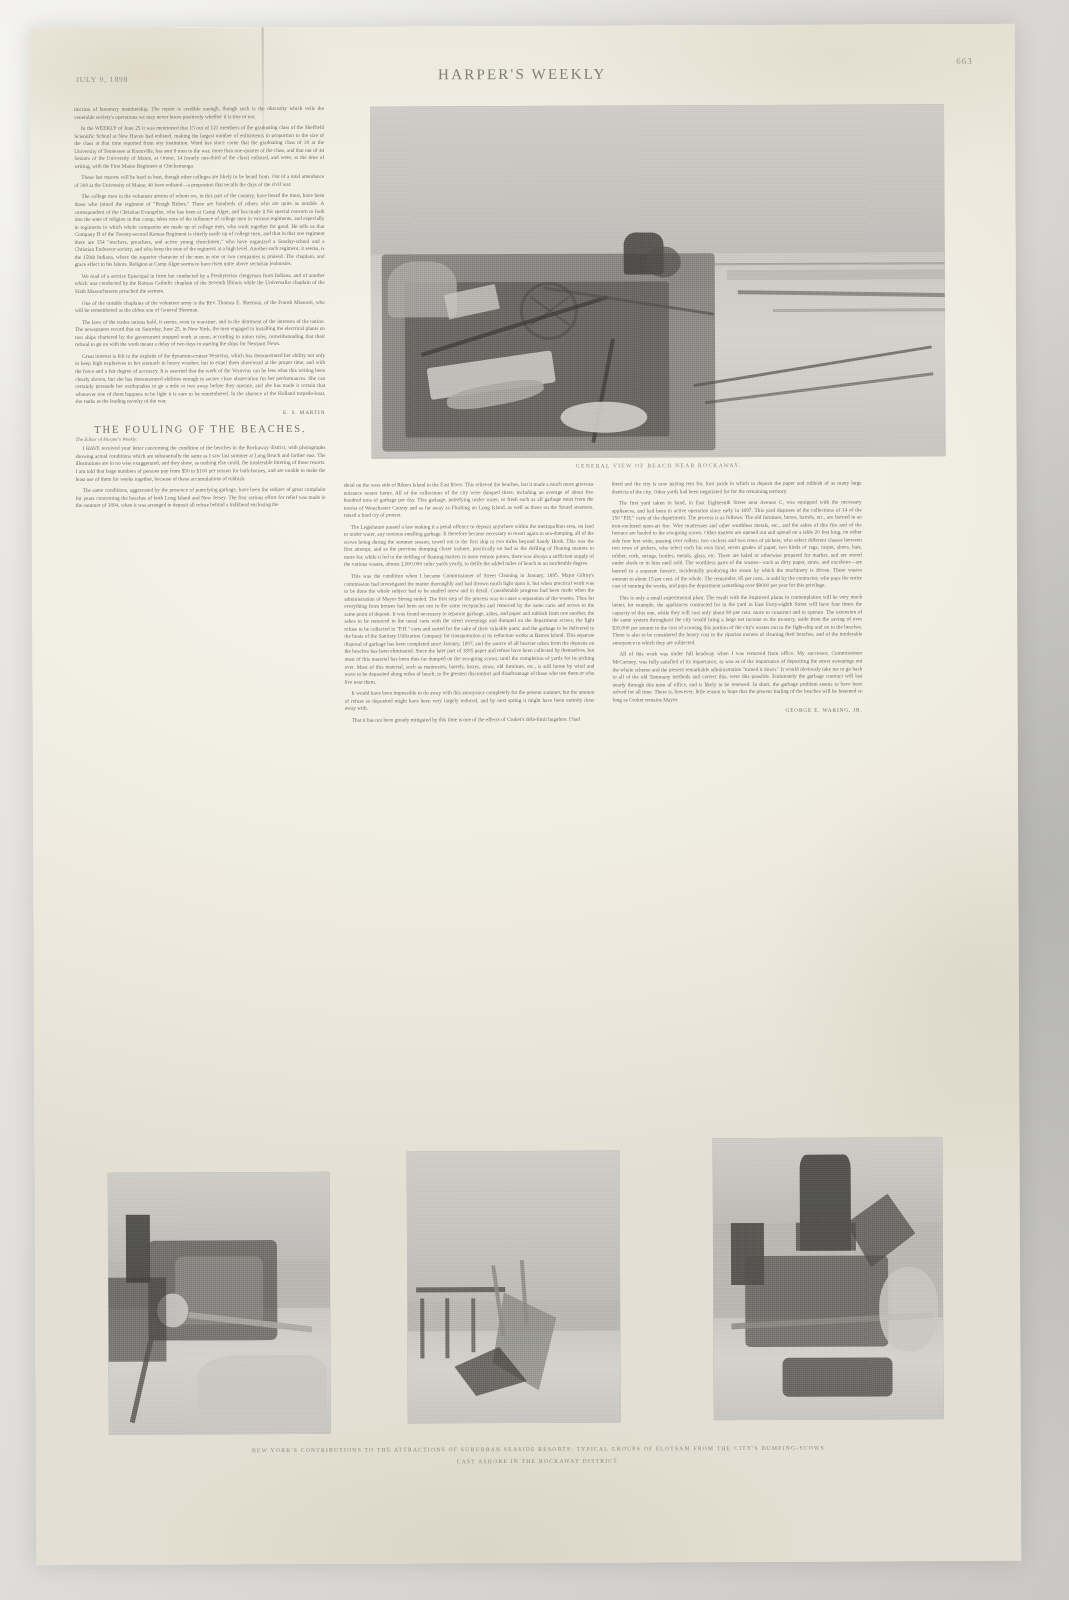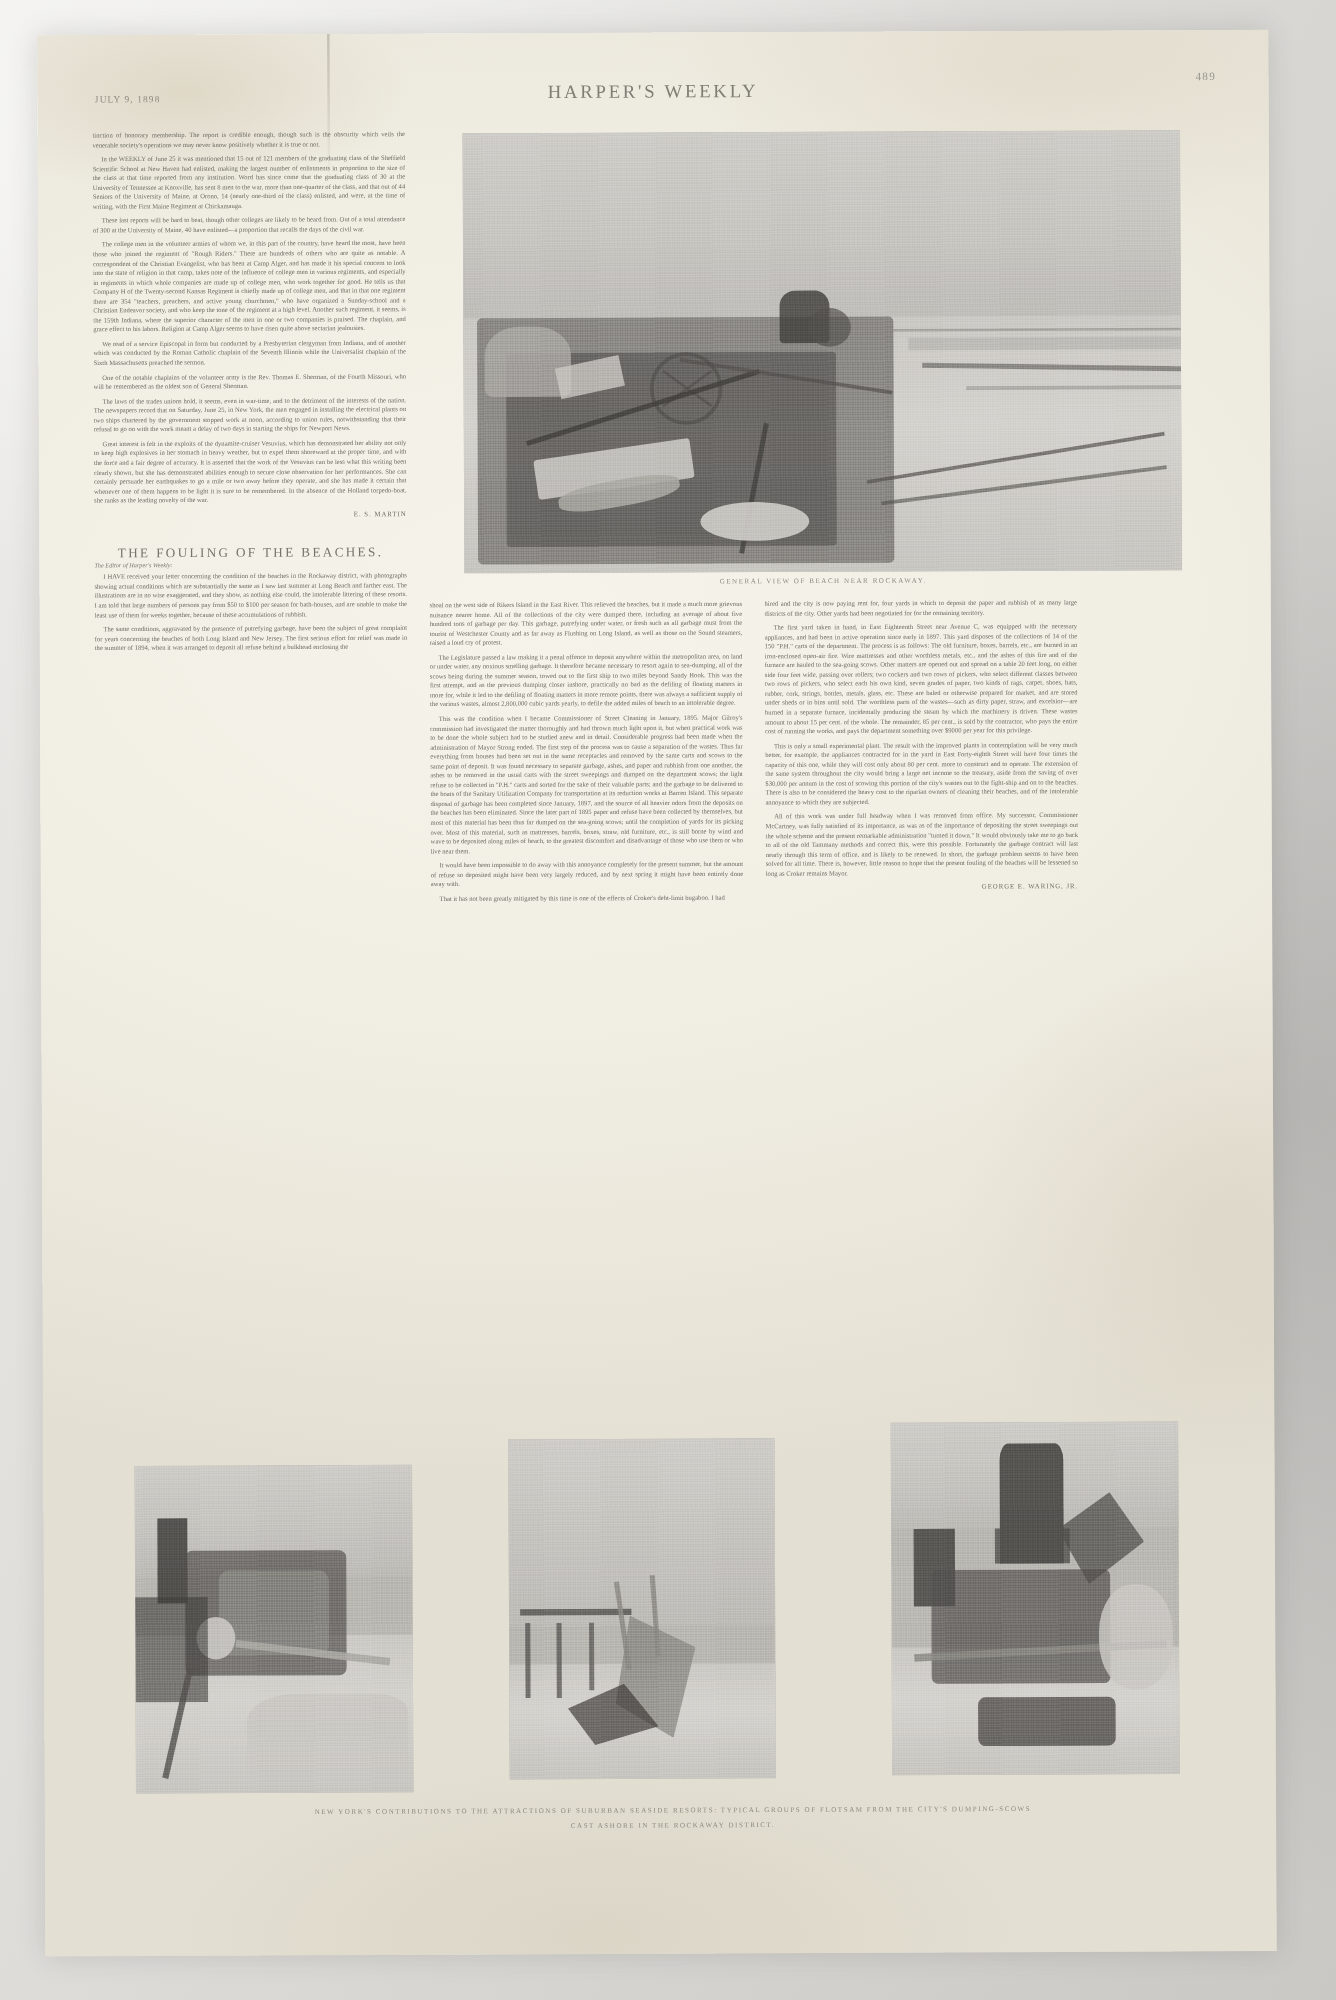--- a/index.html
+++ b/index.html
@@ -93,21 +93,21 @@
   }
   .col p { margin: 0 0 4px 0; text-indent: 7px; }
   .col p.noindent { text-indent: 0; }
 
   #col-1 { left: 44px;  top: 78px;  width: 250px; height: 1010px; }
   #col-2 { left: 312px; top: 455px; width: 250px; height: 632px; }
   #col-3 { left: 580px; top: 455px; width: 250px; height: 632px; }
 
   
   #article-headline {
-    margin: 23px 0 2px 0;
+    margin: 9px 0 2px 0;
     text-align: center;
     font-size: 10.5px;
     letter-spacing: 1.9px;
     color: #75736b;
     text-indent: 0;
   }
   #article-salutation {
     font-size: 5px;
     font-style: italic;
     color: #7a7870;
@@ -174,21 +174,21 @@
 
 <div id="scan-backdrop"></div>
 
 <div id="page-sheet">
   <div class="paper-stain"></div>
   <div class="fold-line"></div>
 
   <div id="running-head">
     <div id="issue-date">July 9, 1898</div>
     <div id="masthead-title">HARPER'S WEEKLY</div>
-    <div id="page-number">489</div>
+    <div id="page-number">663</div>
   </div>
 
   <div class="photo" id="photo-main">
     <div class="sky" style="height:48%"></div>
     <div class="sand" style="height:58%"></div>
 
     <div class="debris d-mid" style="left:60%;top:45%;width:40%;height:2px;opacity:.6"></div>
     <div class="debris d-light" style="left:62%;top:47%;width:38%;height:10px;opacity:.45"></div>
 
     <div class="debris d-dark" style="left:64%;top:53%;width:36%;height:4px;opacity:.55;transform:rotate(1deg)"></div>

